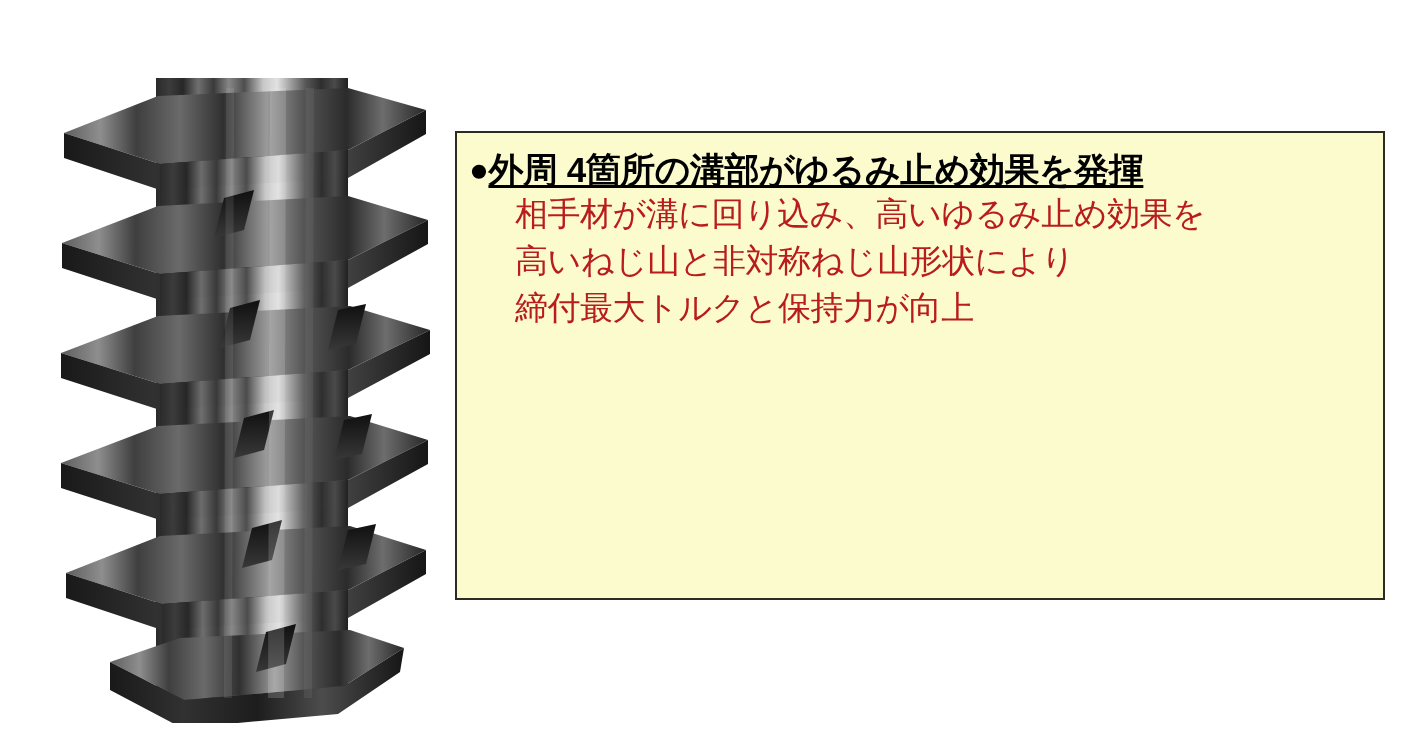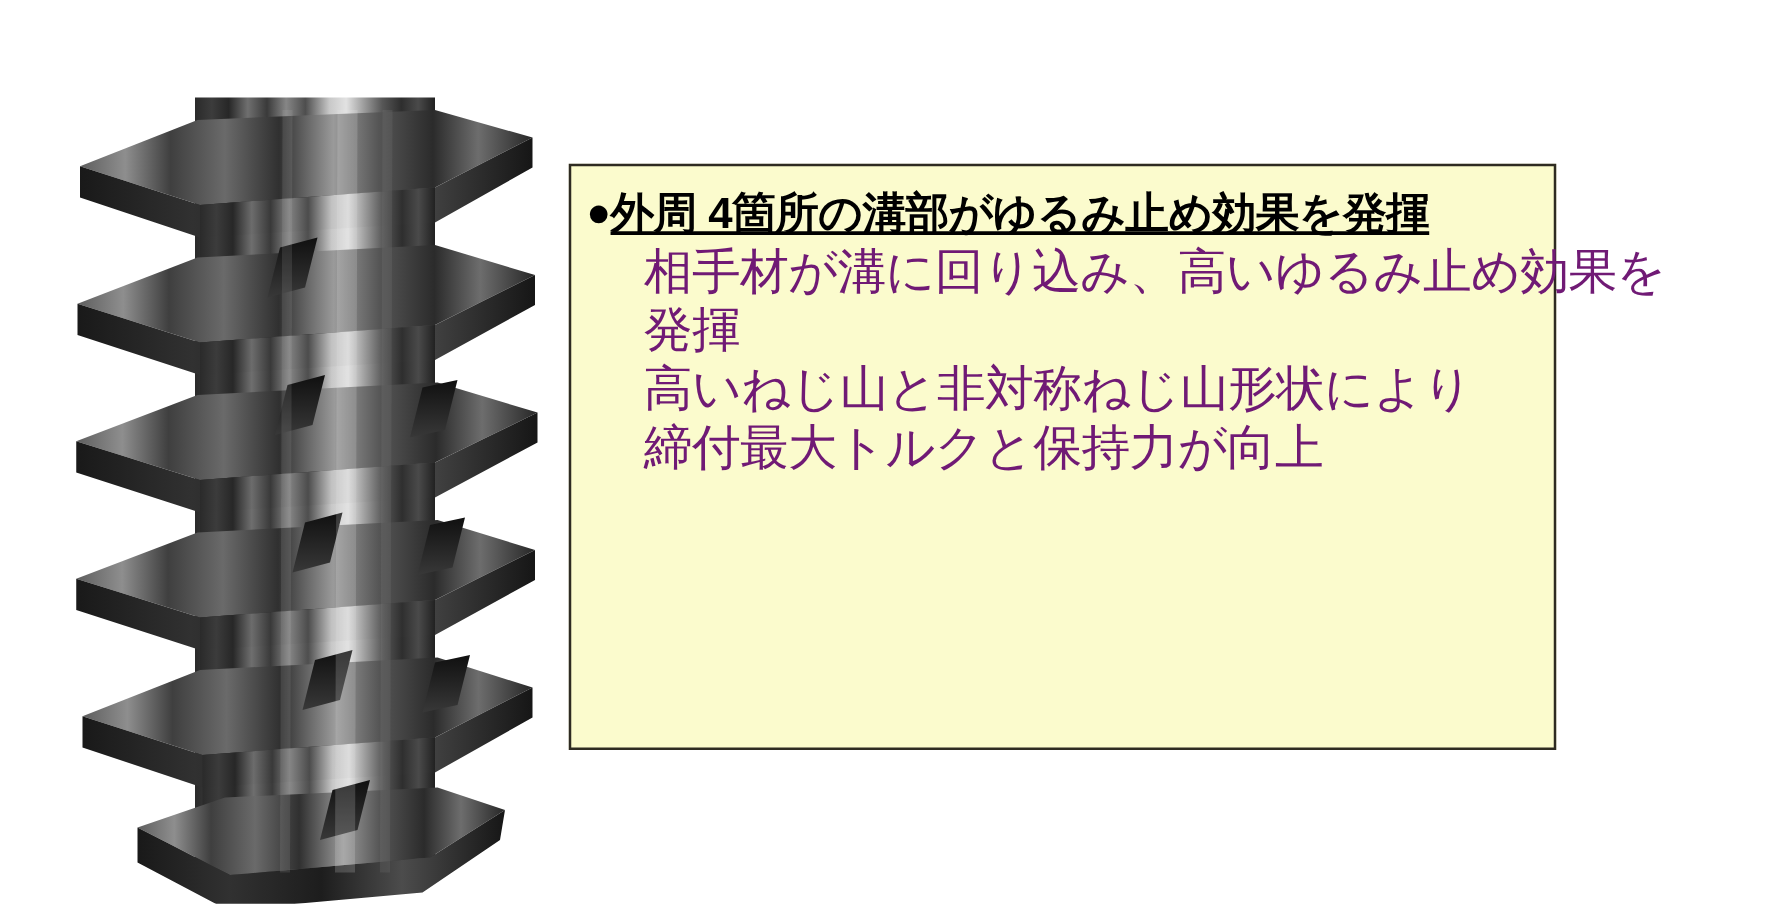--- a/index.html
+++ b/index.html
@@ -28,21 +28,21 @@
     display: block;
     width: 100%;
     height: 100%;
   }
 
   
   #feature-box {
     position: absolute;
     left: 455px;
     top: 131px;
-    width: 790px;
+    width: 930px;
     height: 469px;
     background: #fbfbcd;
     border: 2px solid #2e2b22;
     box-sizing: border-box;
     padding: 14px 10px 10px 12px;
   }
 
   .feature-item {
     margin: 0;
   }
@@ -61,26 +61,27 @@
     font-size: 33px;
     vertical-align: 1px;
   }
   .heading-text {
     text-decoration: underline;
     text-underline-offset: 3px;
   }
 
   .feature-body {
     display: block;
-    font-size: 39px;
+    font-size: 33px;
     line-height: 47px;
-    color: #701a75;
+    color: #b91c1c;
     padding-left: 46px;
     white-space: nowrap;
     letter-spacing: -0.5px;
+    font-family: Liberation Mono, monospace;
   }
 </style>
 </head>
 <body>
 
 <div id="screw-figure">
   <svg viewBox="0 0 390 685" preserveAspectRatio="none">
     <defs>
 
       <linearGradient id="bodyGrad" x1="0" y1="0" x2="1" y2="0">
@@ -187,21 +188,20 @@
 
     </g>
   </svg>
 </div>
 
 <div id="feature-box">
 
   <div class="feature-item">
     <span class="feature-heading"><span class="heading-bullet">●</span><span class="heading-text">外周 4箇所の溝部がゆるみ止め効果を発揮</span></span>
     <span class="feature-body">相手材が溝に回り込み、高いゆるみ止め効果を</span>
-    <span class="feature-body">発揮</span>
   </div>
 
 
   <div class="feature-item">
     <span class="feature-body">高いねじ山と非対称ねじ山形状により</span>
     <span class="feature-body">締付最大トルクと保持力が向上</span>
   </div>
 
 </div>
 

